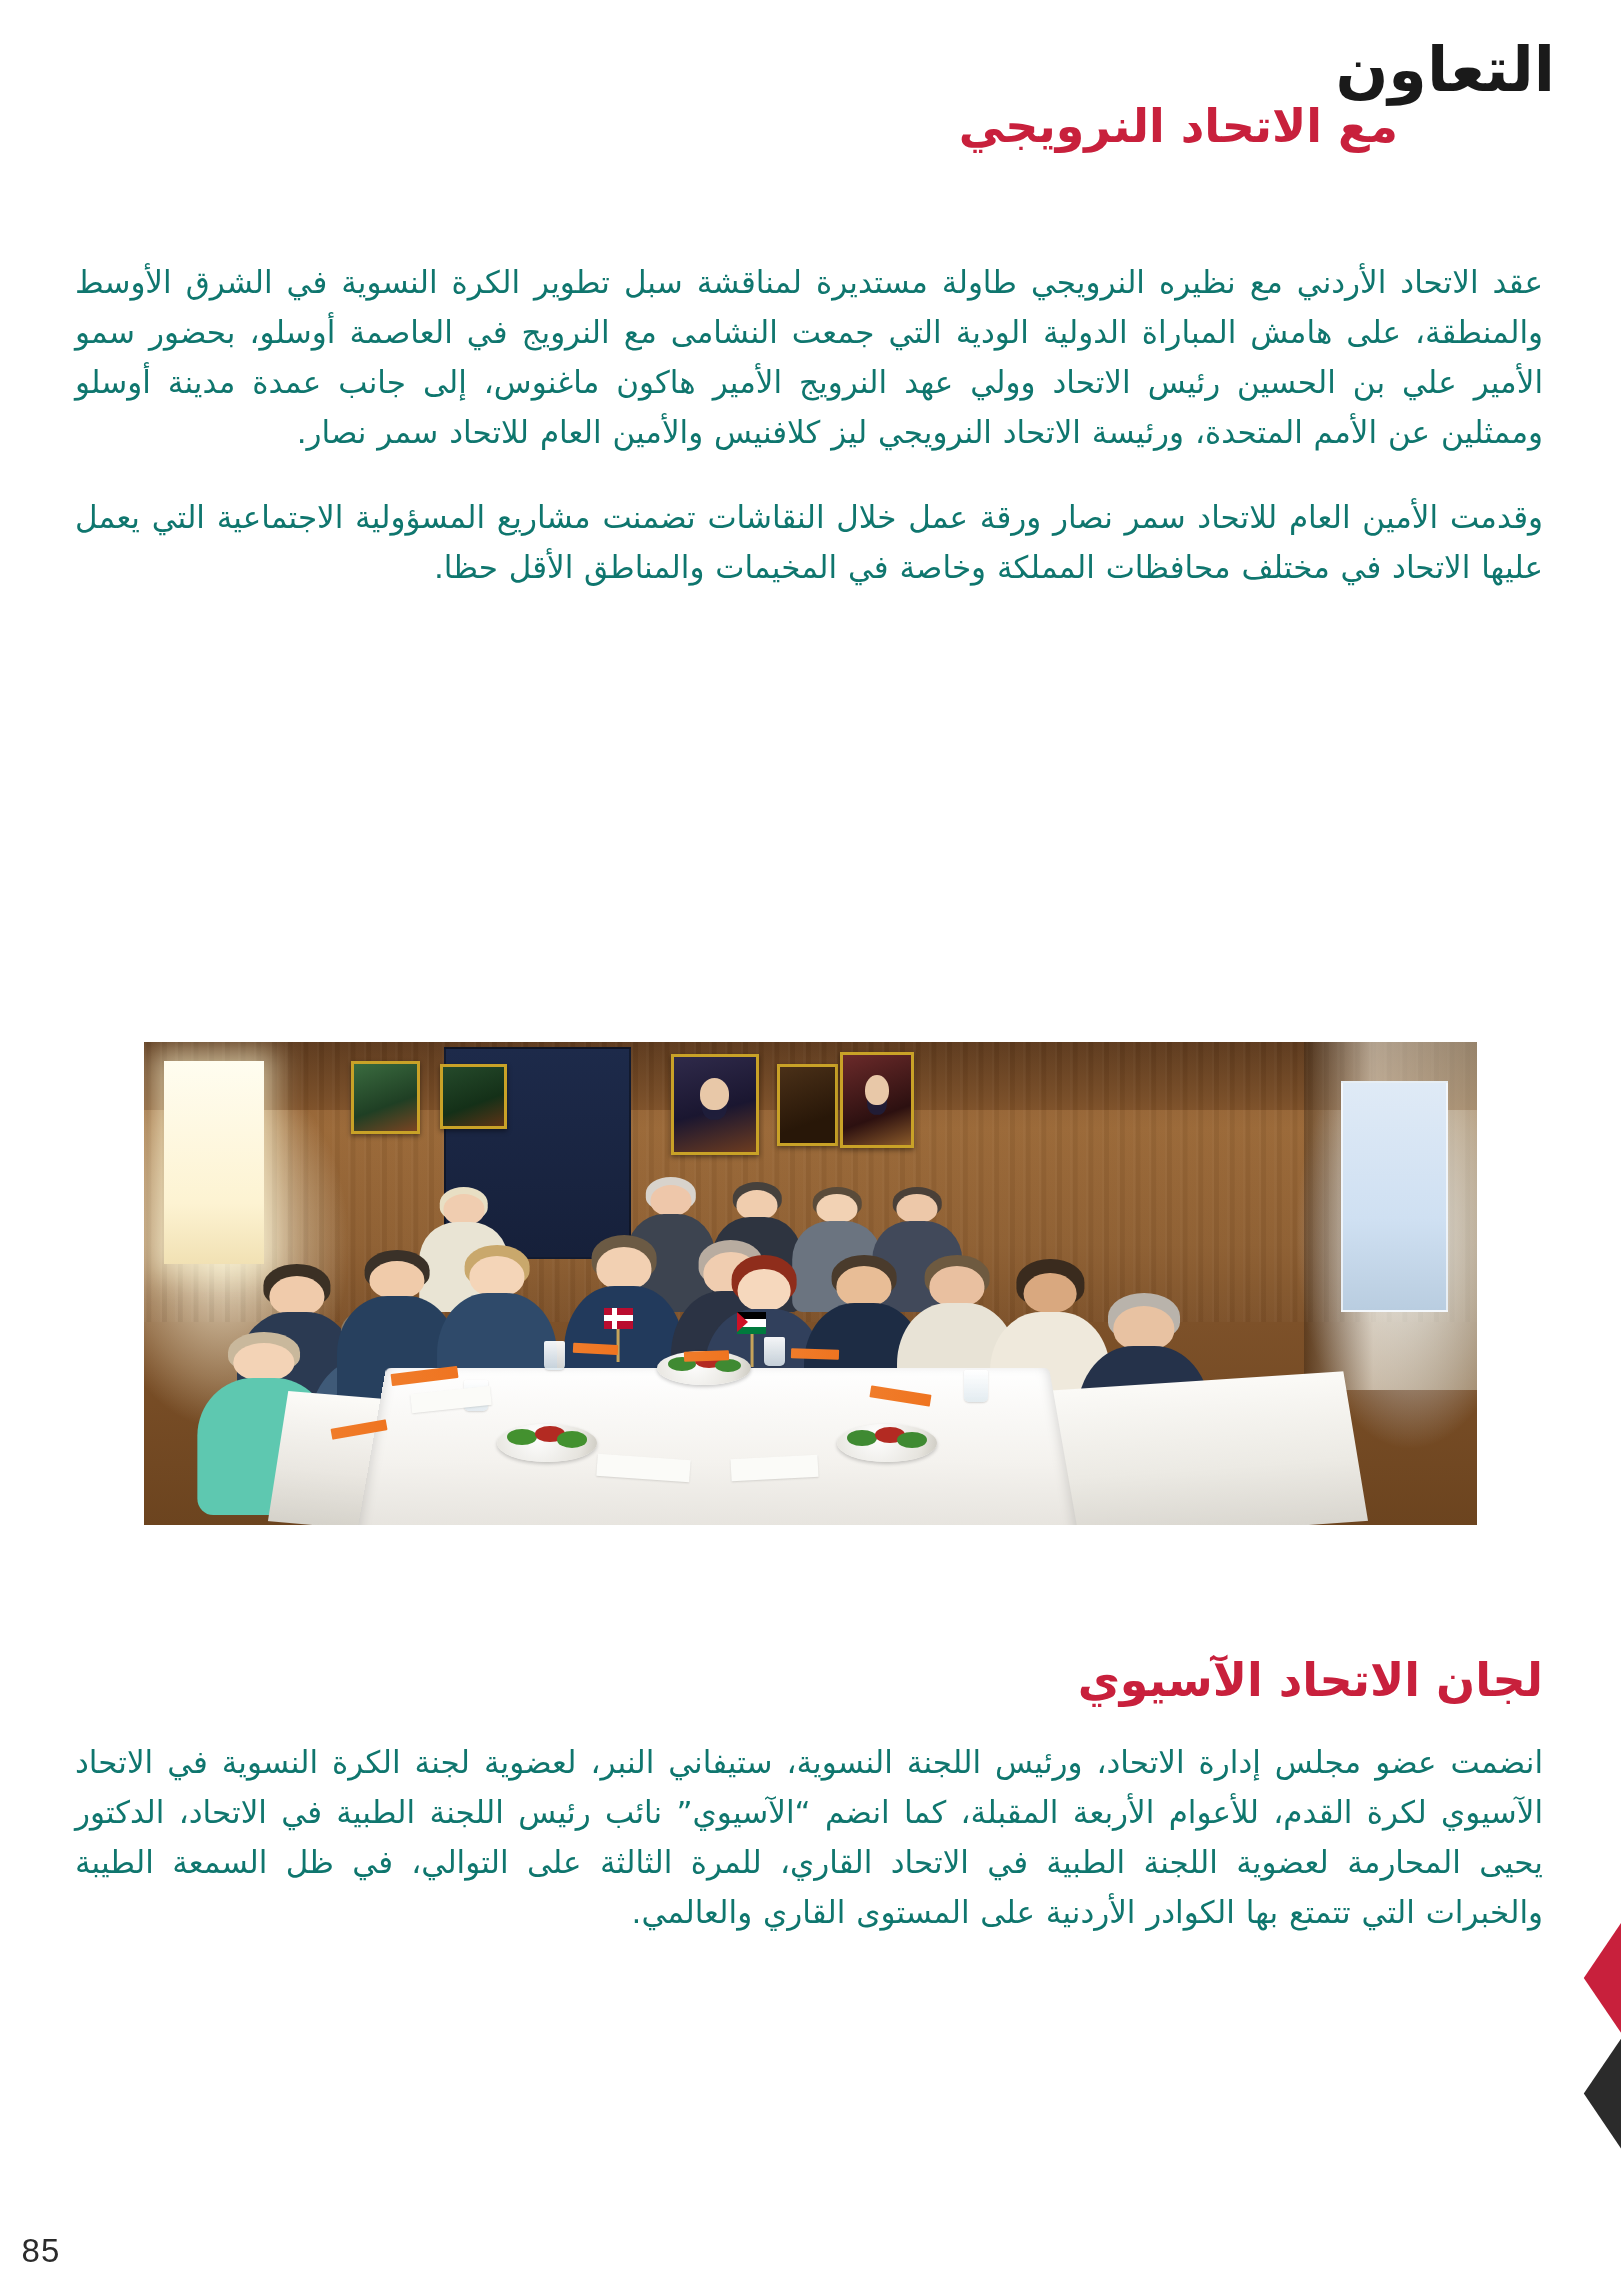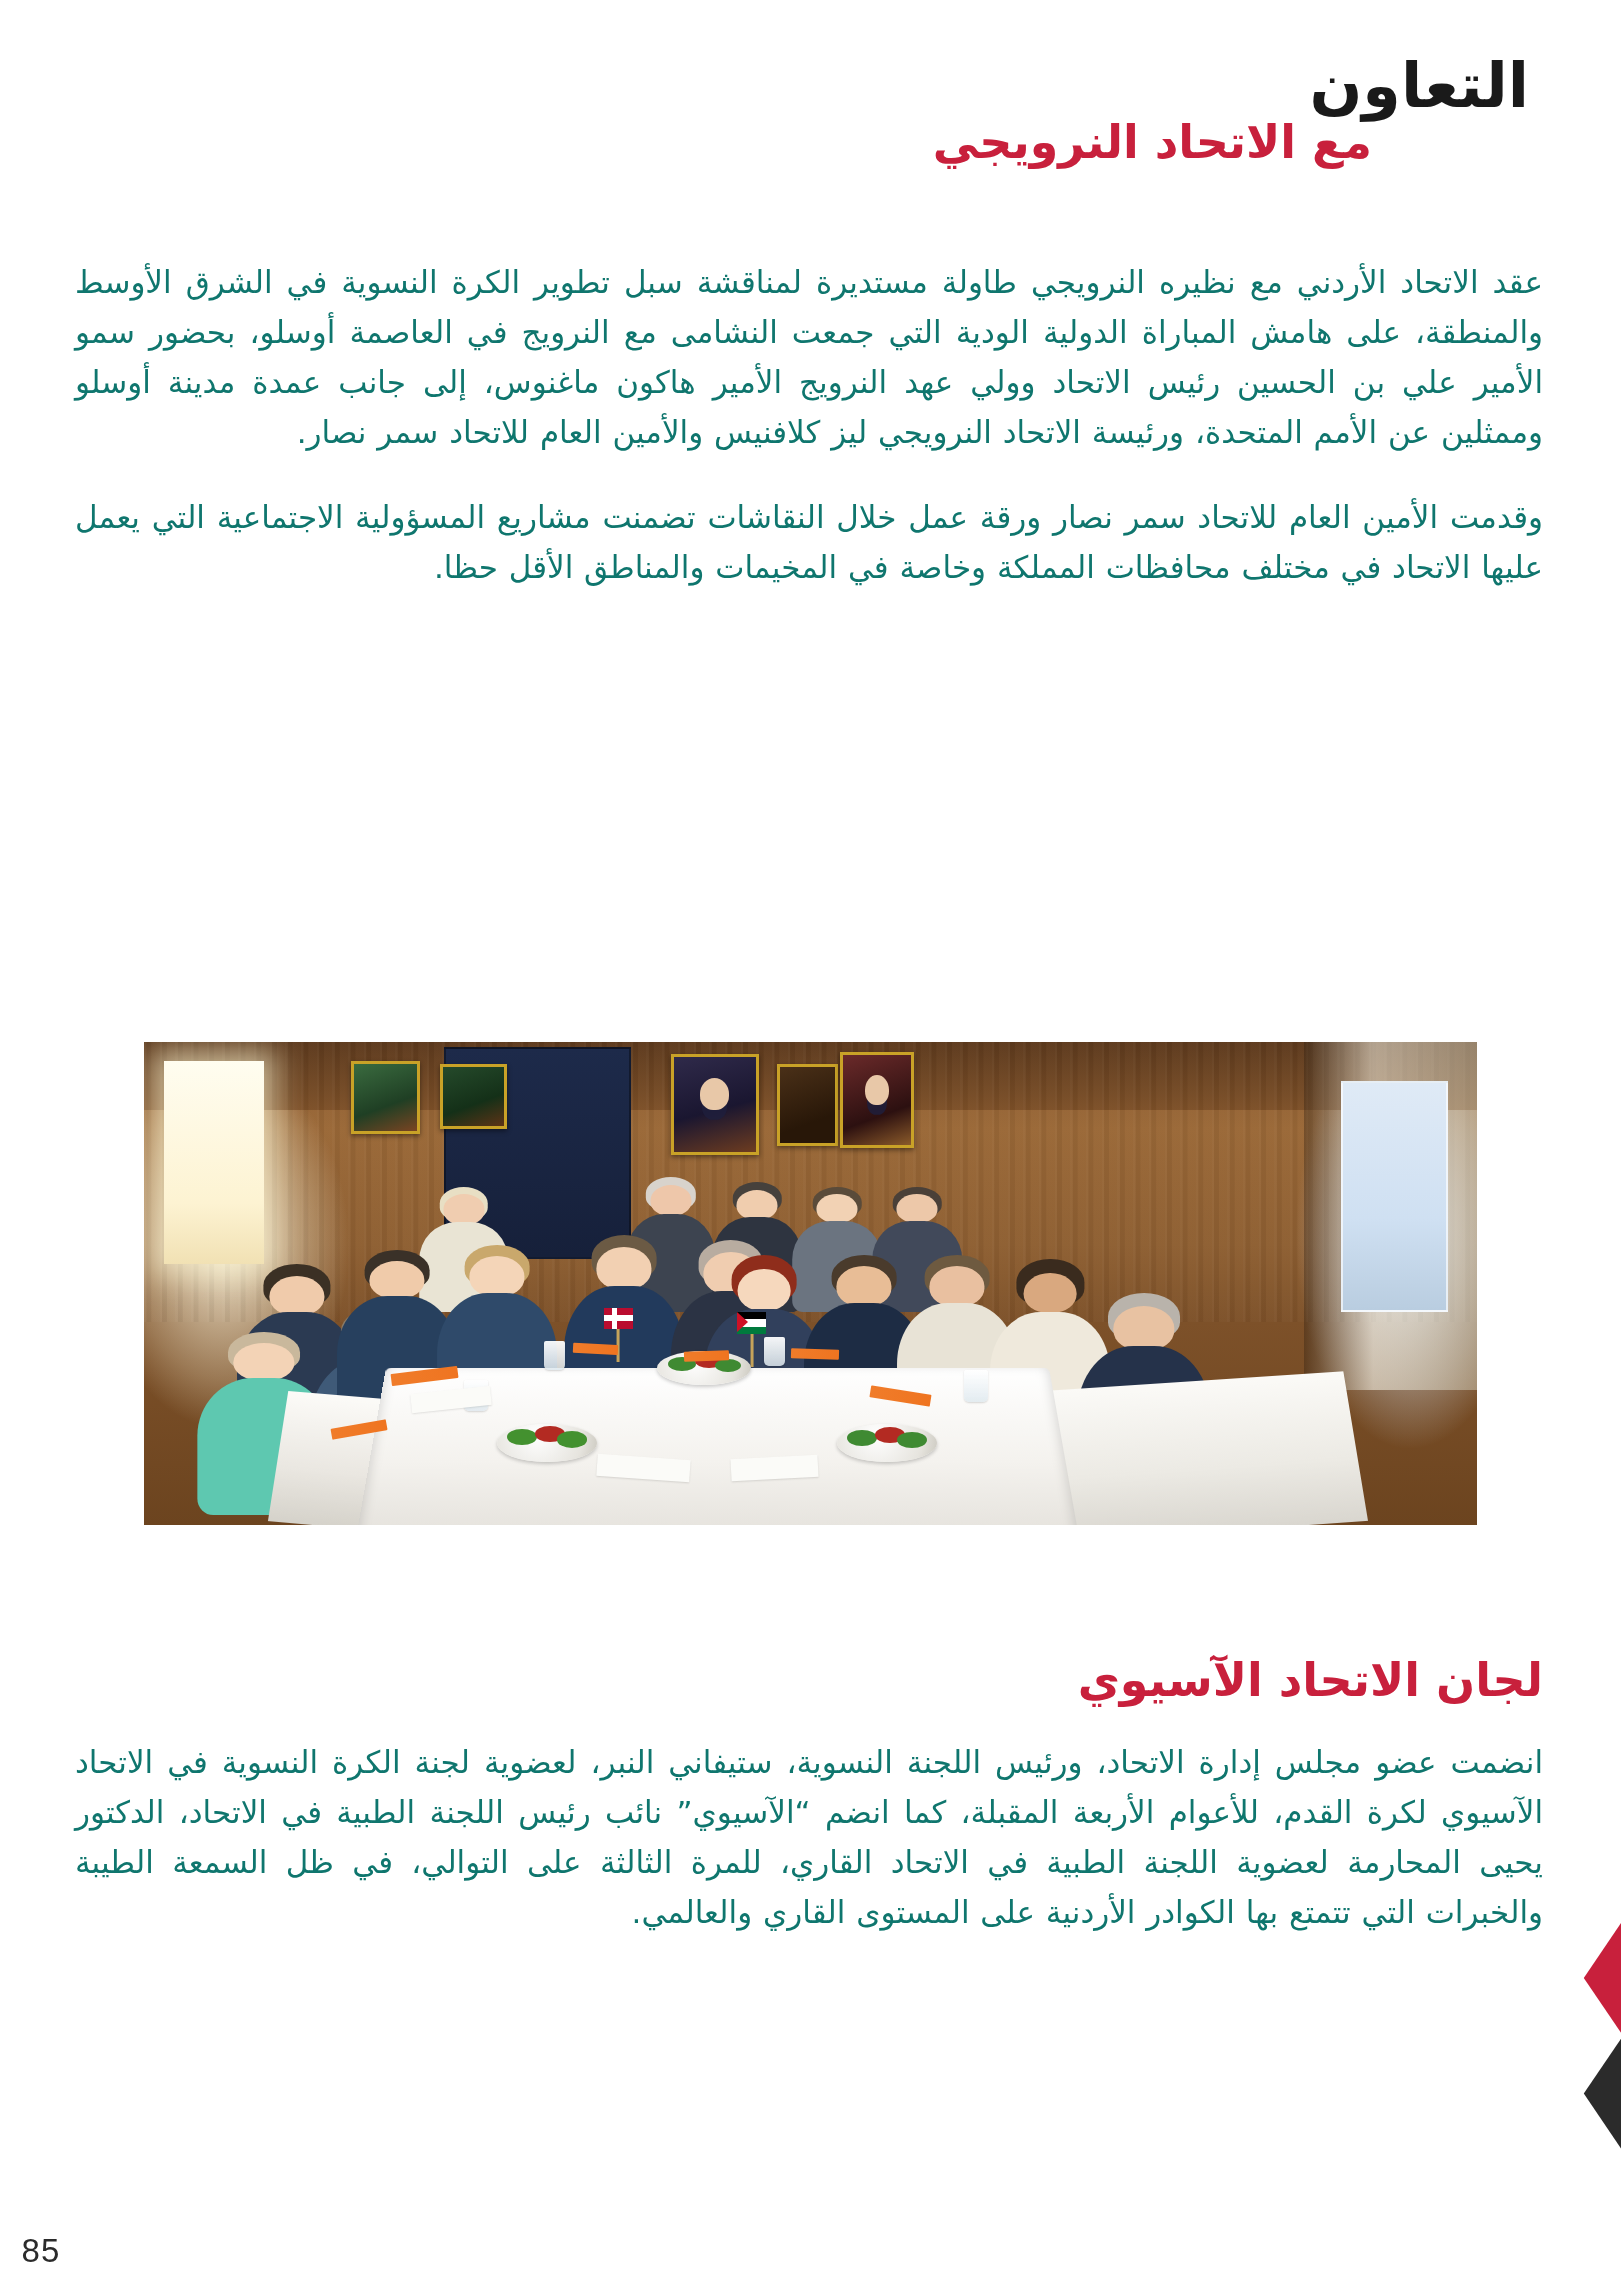--- a/index.html
+++ b/index.html
@@ -21,24 +21,23 @@
     position: relative;
     width: 1621px;
     height: 2293px;
     background: #ffffff;
   }
 
   
   .heading-primary {
     position: absolute;
     top: 39px;
-    right: 92px;
+    right: 66px;
     width: 1470px;
     direction: rtl;
-    margin-top: 16px;
   }
   .heading-primary .row-top {
     text-align: right;
     font-size: 62px;
     font-weight: 700;
     color: #1a1a1a;
     line-height: 1.0;
   }
   .heading-primary .row-bot {
     text-align: right;

